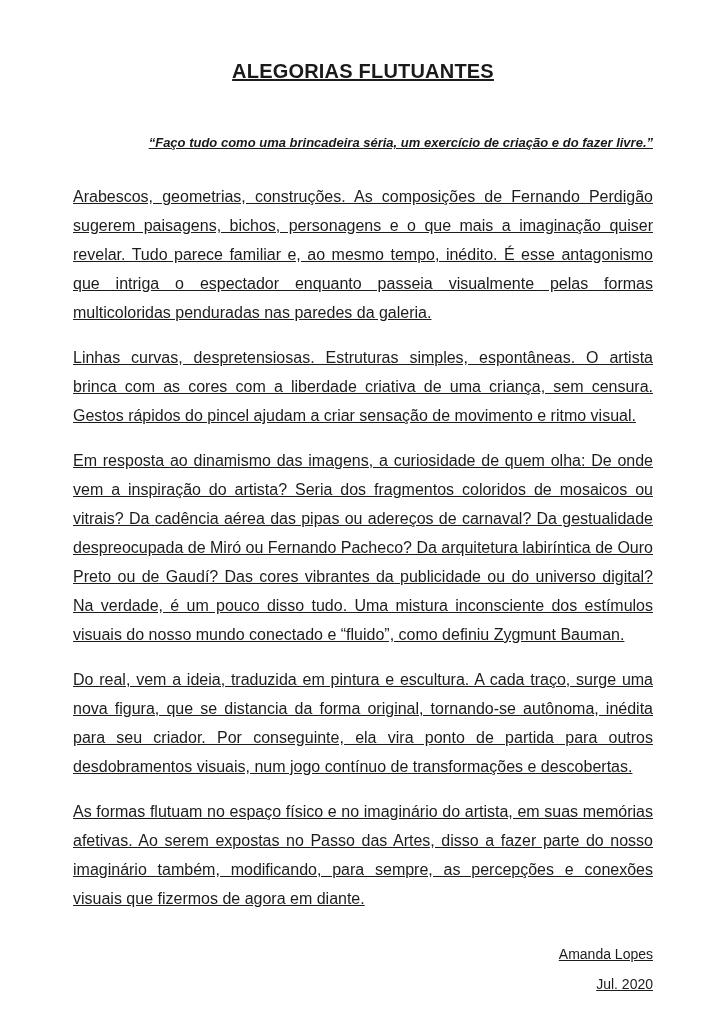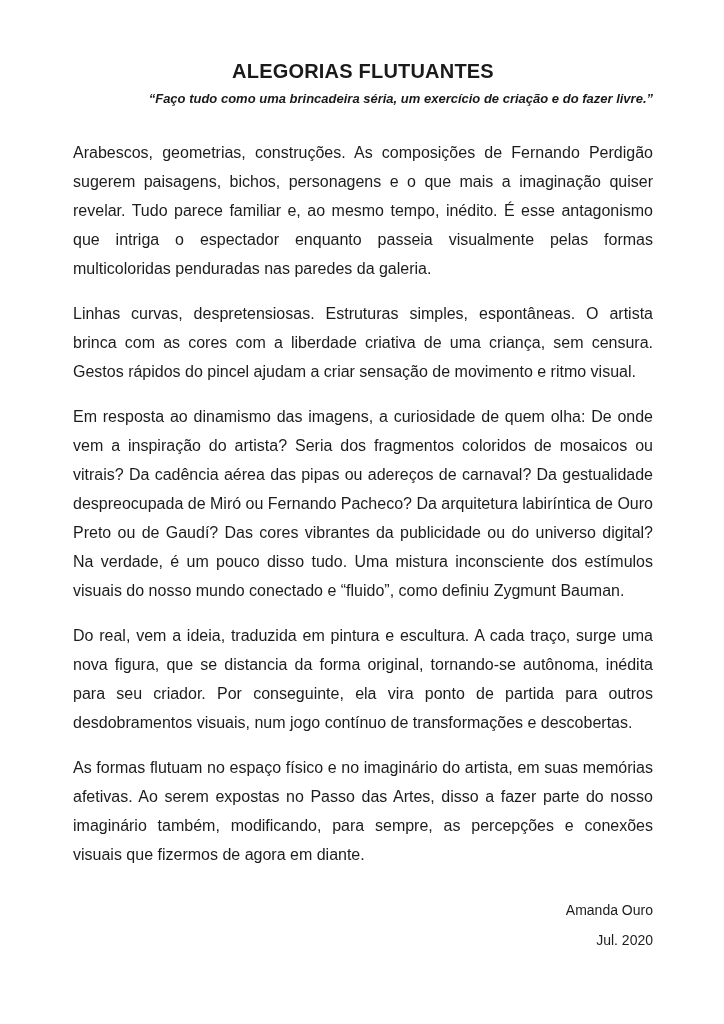--- a/index.html
+++ b/index.html
@@ -13,31 +13,33 @@
     font-family: "Liberation Sans", "DejaVu Sans", sans-serif;
     color: #1c1c1c;
     overflow: hidden;
   }
   .doc-page {
     box-sizing: border-box;
     width: 724px;
     height: 1024px;
     padding: 58px 71px 0 73px;
     background: #ffffff;
+    text-decoration: underline;
   }
   .doc-title {
     margin: 0;
     text-align: center;
     font-size: 20px;
     font-weight: 700;
     letter-spacing: 0.2px;
     line-height: 26px;
     color: #1a1a1a;
   }
   .epigraph {
+    margin-top: 44px;
     text-align: right;
     font-size: 13px;
     font-weight: 700;
     font-style: italic;
     line-height: 30px;
     color: #1a1a1a;
   }
   .body-text {
     margin-top: 24px;
   }
@@ -69,17 +71,17 @@
 
   <div class="body-text">
     <p>Arabescos, geometrias, construções. As composições de Fernando Perdigão sugerem paisagens, bichos, personagens e o que mais a imaginação quiser revelar. Tudo parece familiar e, ao mesmo tempo, inédito. É esse antagonismo que intriga o espectador enquanto passeia visualmente pelas formas multicoloridas penduradas nas paredes da galeria.</p>
     <p>Linhas curvas, despretensiosas. Estruturas simples, espontâneas. O artista brinca com as cores com a liberdade criativa de uma criança, sem censura. Gestos rápidos do pincel ajudam a criar sensação de movimento e ritmo visual.</p>
     <p>Em resposta ao dinamismo das imagens, a curiosidade de quem olha: De onde vem a inspiração do artista? Seria dos fragmentos coloridos de mosaicos ou vitrais? Da cadência aérea das pipas ou adereços de carnaval? Da gestualidade despreocupada de Miró ou Fernando Pacheco? Da arquitetura labiríntica de Ouro Preto ou de Gaudí? Das cores vibrantes da publicidade ou do universo digital? Na verdade, é um pouco disso tudo. Uma mistura inconsciente dos estímulos visuais do nosso mundo conectado e “fluido”, como definiu Zygmunt Bauman.</p>
     <p>Do real, vem a ideia, traduzida em pintura e escultura. A cada traço, surge uma nova figura, que se distancia da forma original, tornando-se autônoma, inédita para seu criador. Por conseguinte, ela vira ponto de partida para outros desdobramentos visuais, num jogo contínuo de transformações e descobertas.</p>
     <p>As formas flutuam no espaço físico e no imaginário do artista, em suas memórias afetivas. Ao serem expostas no Passo das Artes, disso a fazer parte do nosso imaginário também, modificando, para sempre, as percepções e conexões visuais que fizermos de agora em diante.</p>
   </div>
 
   <div class="signature">
-    <div>Amanda Ouro</div>
+    <div>Amanda Lopes</div>
     <div>Jul. 2020</div>
   </div>
 
 </div>
 
 </body></html>

